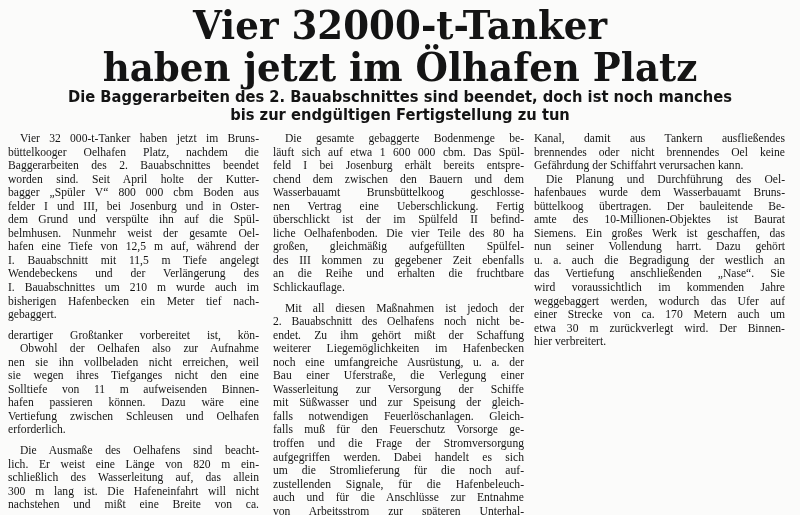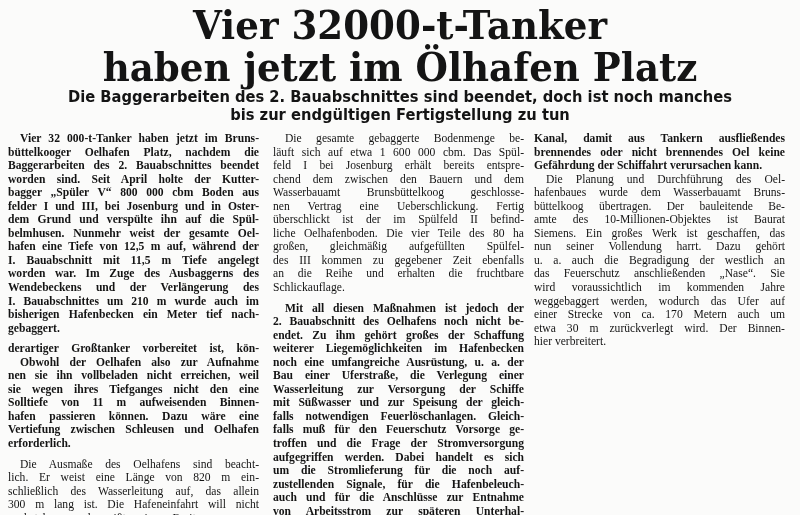--- a/index.html
+++ b/index.html
@@ -33,21 +33,21 @@
     font-size: 11.6px; line-height: 13.55px;
   }
   .col p { margin: 0; }
   .col .line {
     display: block; white-space: nowrap; overflow: hidden;
     text-align: justify; text-align-last: justify;
     height: 13.55px;
   }
   .col .line.last { text-align-last: left; }
   .col .line.indent { padding-left: 12px; }
-  .bold { font-weight: bold; }
+  .bold { font-weight: normal; }
   .gap { height: 7px; }
   #col1 { left: 8px; }
   #col2 { left: 273px; }
   #col3 { left: 534px; }
 </style>
 </head>
 <body>
 
 <div class="headline">
   <div>Vier 32000-t-Tanker</div>
@@ -64,21 +64,20 @@
       <span class="line indent">Vier 32 000-t-Tanker haben jetzt im Bruns-</span>
       <span class="line">büttelkooger Oelhafen Platz, nachdem die</span>
       <span class="line">Baggerarbeiten des 2. Bauabschnittes beendet</span>
       <span class="line">worden sind. Seit April holte der Kutter-</span>
       <span class="line">bagger „Spüler V“ 800 000 cbm Boden aus</span>
       <span class="line">felder I und III, bei Josenburg und in Oster-</span>
       <span class="line">dem Grund und verspülte ihn auf die Spül-</span>
       <span class="line">belmhusen. Nunmehr weist der gesamte Oel-</span>
       <span class="line">hafen eine Tiefe von 12,5 m auf, während der</span>
       <span class="line">I. Bauabschnitt mit 11,5 m Tiefe angelegt</span>
-      <span class="line">worden war. Im Zuge des Ausbaggerns des</span>
       <span class="line">Wendebeckens und der Verlängerung des</span>
       <span class="line">I. Bauabschnittes um 210 m wurde auch im</span>
       <span class="line">bisherigen Hafenbecken ein Meter tief nach-</span>
       <span class="line last">gebaggert.</span>
     </p>
     <div class="gap"></div>
     <p class="bold">
       <span class="line">derartiger Großtanker vorbereitet ist, kön-</span>
       <span class="line indent">Obwohl der Oelhafen also zur Aufnahme</span>
       <span class="line">nen sie ihn vollbeladen nicht erreichen, weil</span>
@@ -109,21 +108,21 @@
       <span class="line">liche Oelhafenboden. Die vier Teile des 80 ha</span>
       <span class="line">großen, gleichmäßig aufgefüllten Spülfel-</span>
       <span class="line">des III kommen zu gegebener Zeit ebenfalls</span>
       <span class="line">an die Reihe und erhalten die fruchtbare</span>
       <span class="line last">Schlickauflage.</span>
     </p>
     <div class="gap"></div>
     <p class="bold">
       <span class="line indent">Mit all diesen Maßnahmen ist jedoch der</span>
       <span class="line">2. Bauabschnitt des Oelhafens noch nicht be-</span>
-      <span class="line">endet. Zu ihm gehört großes der Schaffung</span>
+      <span class="line">endet. Zu ihm gehört mißt der Schaffung</span>
       <span class="line">weiterer Liegemöglichkeiten im Hafenbecken</span>
       <span class="line">noch eine umfangreiche Ausrüstung, u. a. der</span>
       <span class="line">Bau einer Uferstraße, die Verlegung einer</span>
       <span class="line">Wasserleitung zur Versorgung der Schiffe</span>
       <span class="line">mit Süßwasser und zur Speisung der gleich-</span>
       <span class="line">falls notwendigen Feuerlöschanlagen. Gleich-</span>
       <span class="line">falls muß für den Feuerschutz Vorsorge ge-</span>
       <span class="line">troffen und die Frage der Stromversorgung</span>
       <span class="line">aufgegriffen werden. Dabei handelt es sich</span>
       <span class="line">um die Stromlieferung für die noch auf-</span>
@@ -139,20 +138,20 @@
       <span class="line last">Gefährdung der Schiffahrt verursachen kann.</span>
     </p>
     <p class="">
       <span class="line indent">Die Planung und Durchführung des Oel-</span>
       <span class="line">hafenbaues wurde dem Wasserbauamt Bruns-</span>
       <span class="line">büttelkoog übertragen. Der bauleitende Be-</span>
       <span class="line">amte des 10-Millionen-Objektes ist Baurat</span>
       <span class="line">Siemens. Ein großes Werk ist geschaffen, das</span>
       <span class="line">nun seiner Vollendung harrt. Dazu gehört</span>
       <span class="line">u. a. auch die Begradigung der westlich an</span>
-      <span class="line">das Feuerschutz anschließenden „Nase“. Sie</span>
+      <span class="line">das Vertiefung anschließenden „Nase“. Sie</span>
       <span class="line">wird voraussichtlich im kommenden Jahre</span>
       <span class="line">weggebaggert werden, wodurch das Ufer auf</span>
       <span class="line">einer Strecke von ca. 170 Metern auch um</span>
       <span class="line">etwa 30 m zurückverlegt wird. Der Binnen-</span>
       <span class="line last">hier verbreitert.</span>
     </p>
   </div>
 
 </body></html>

